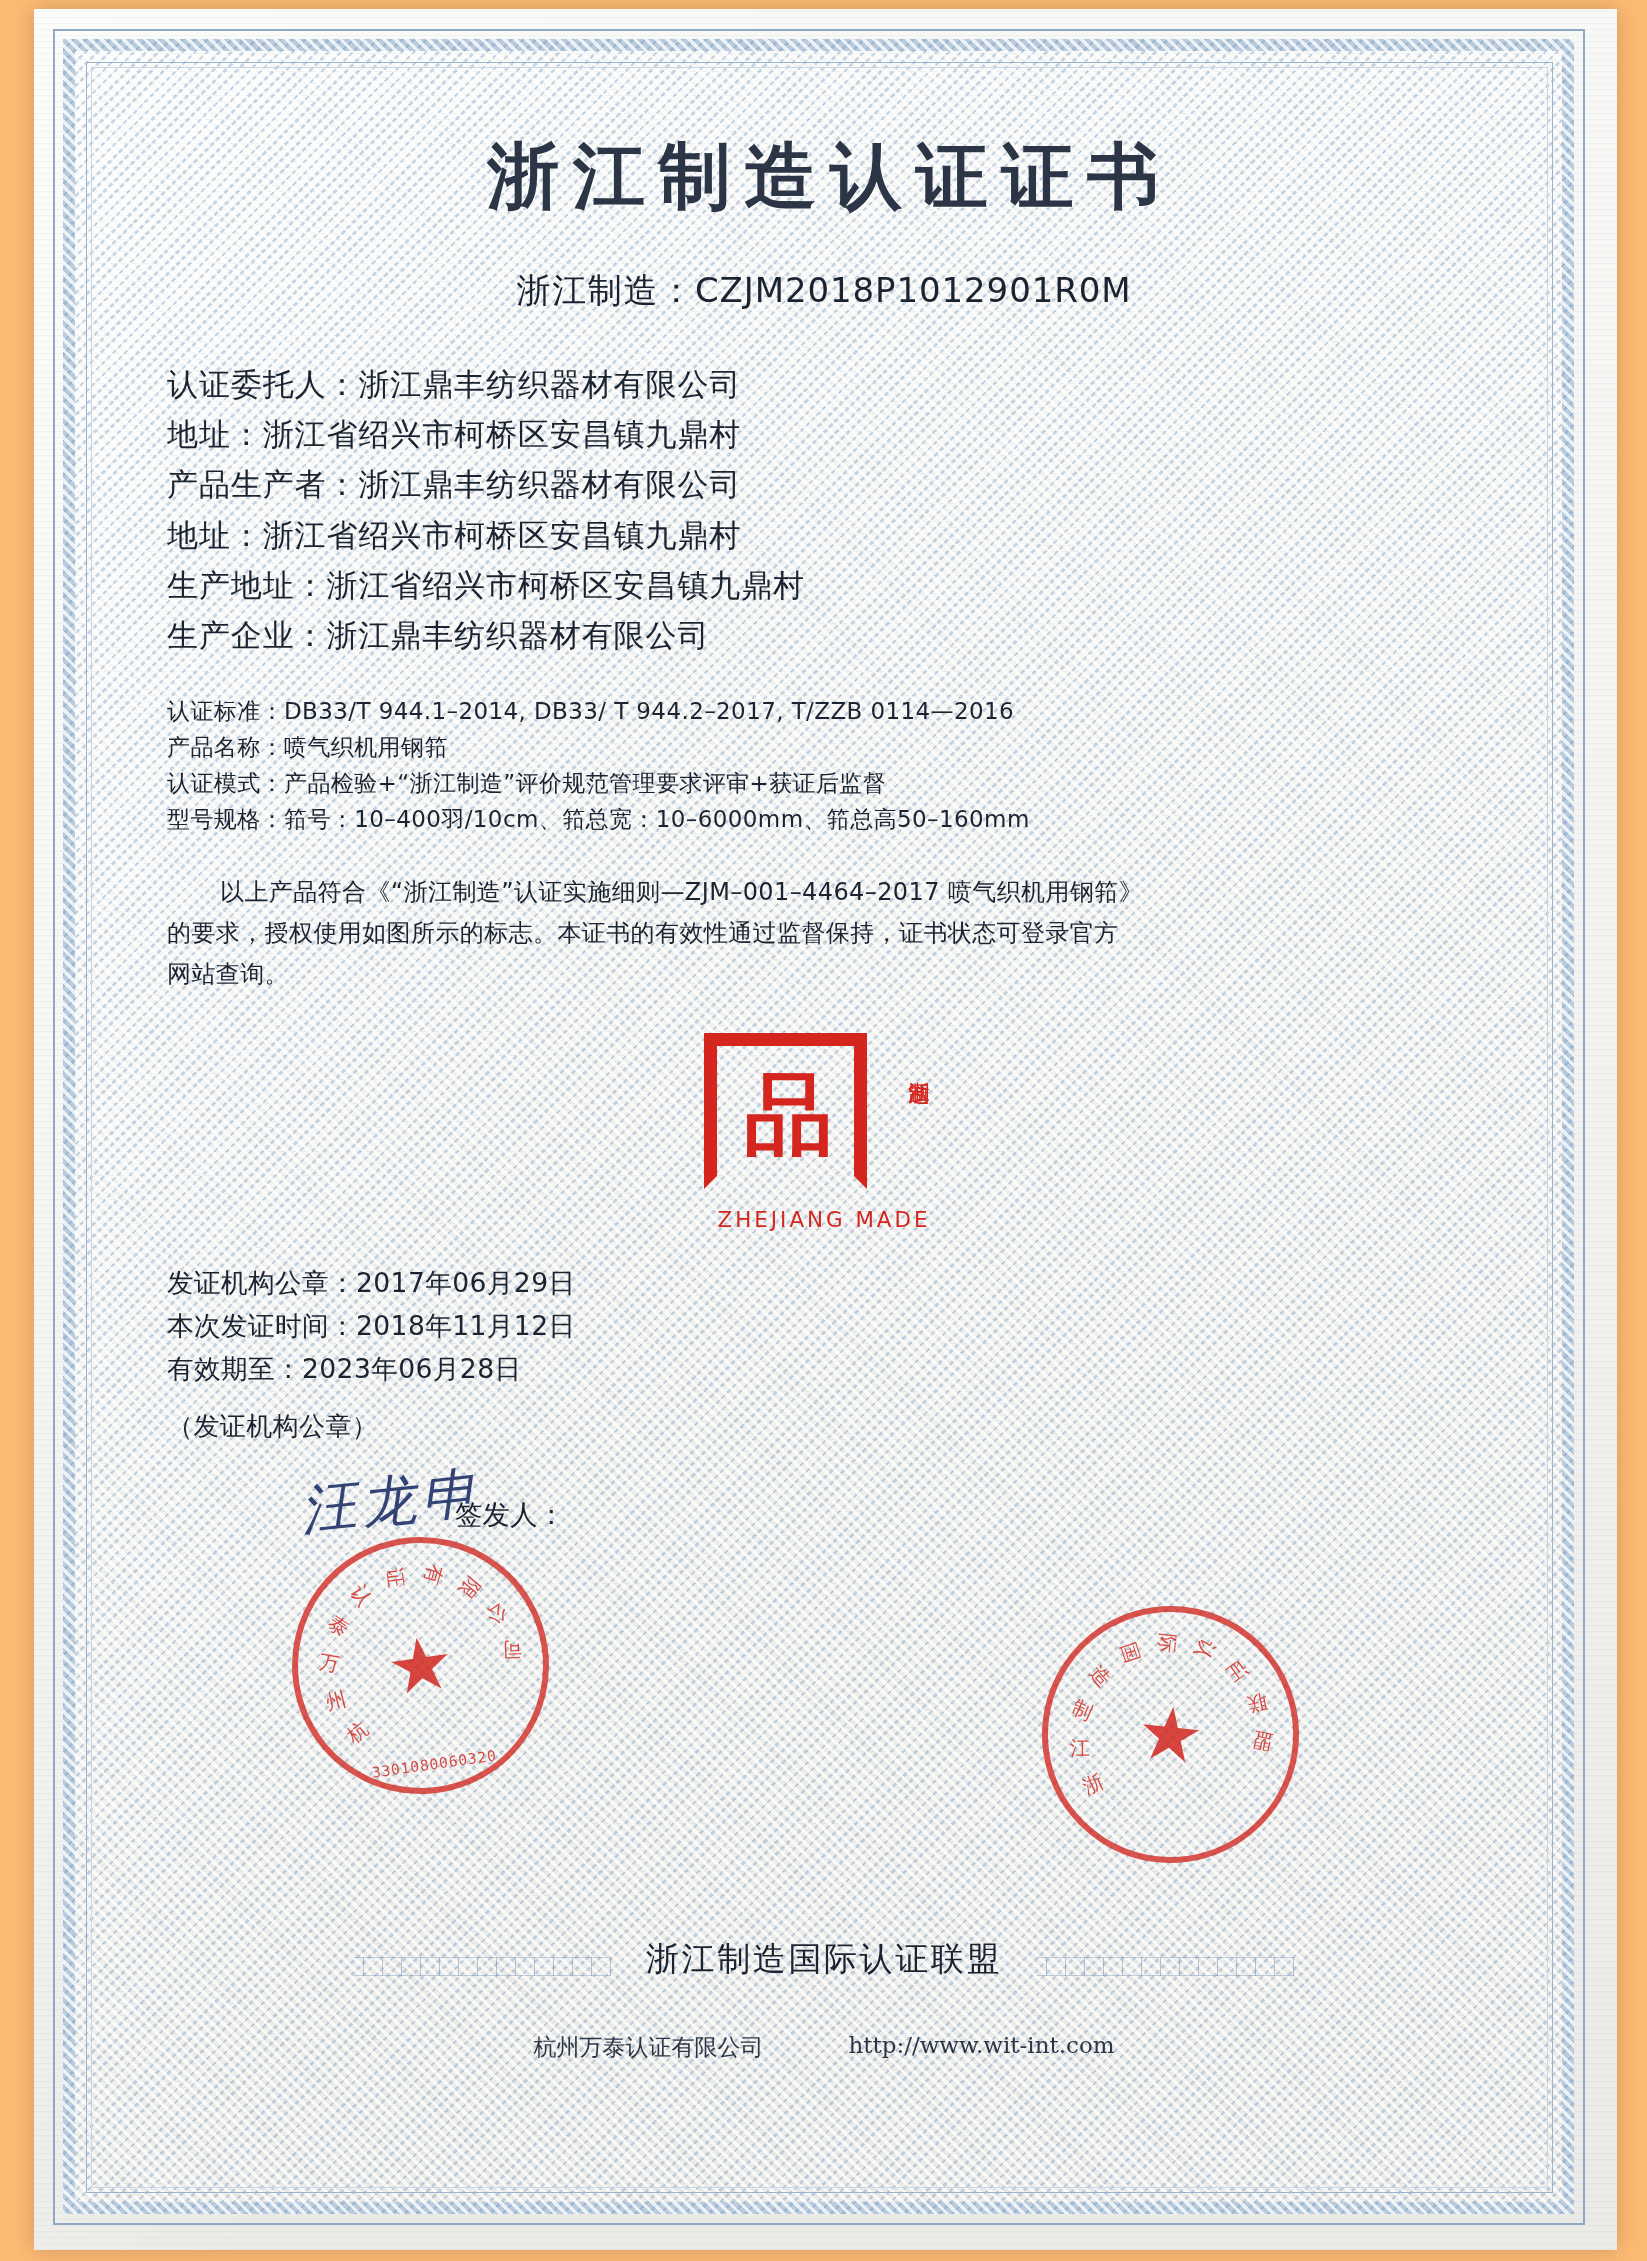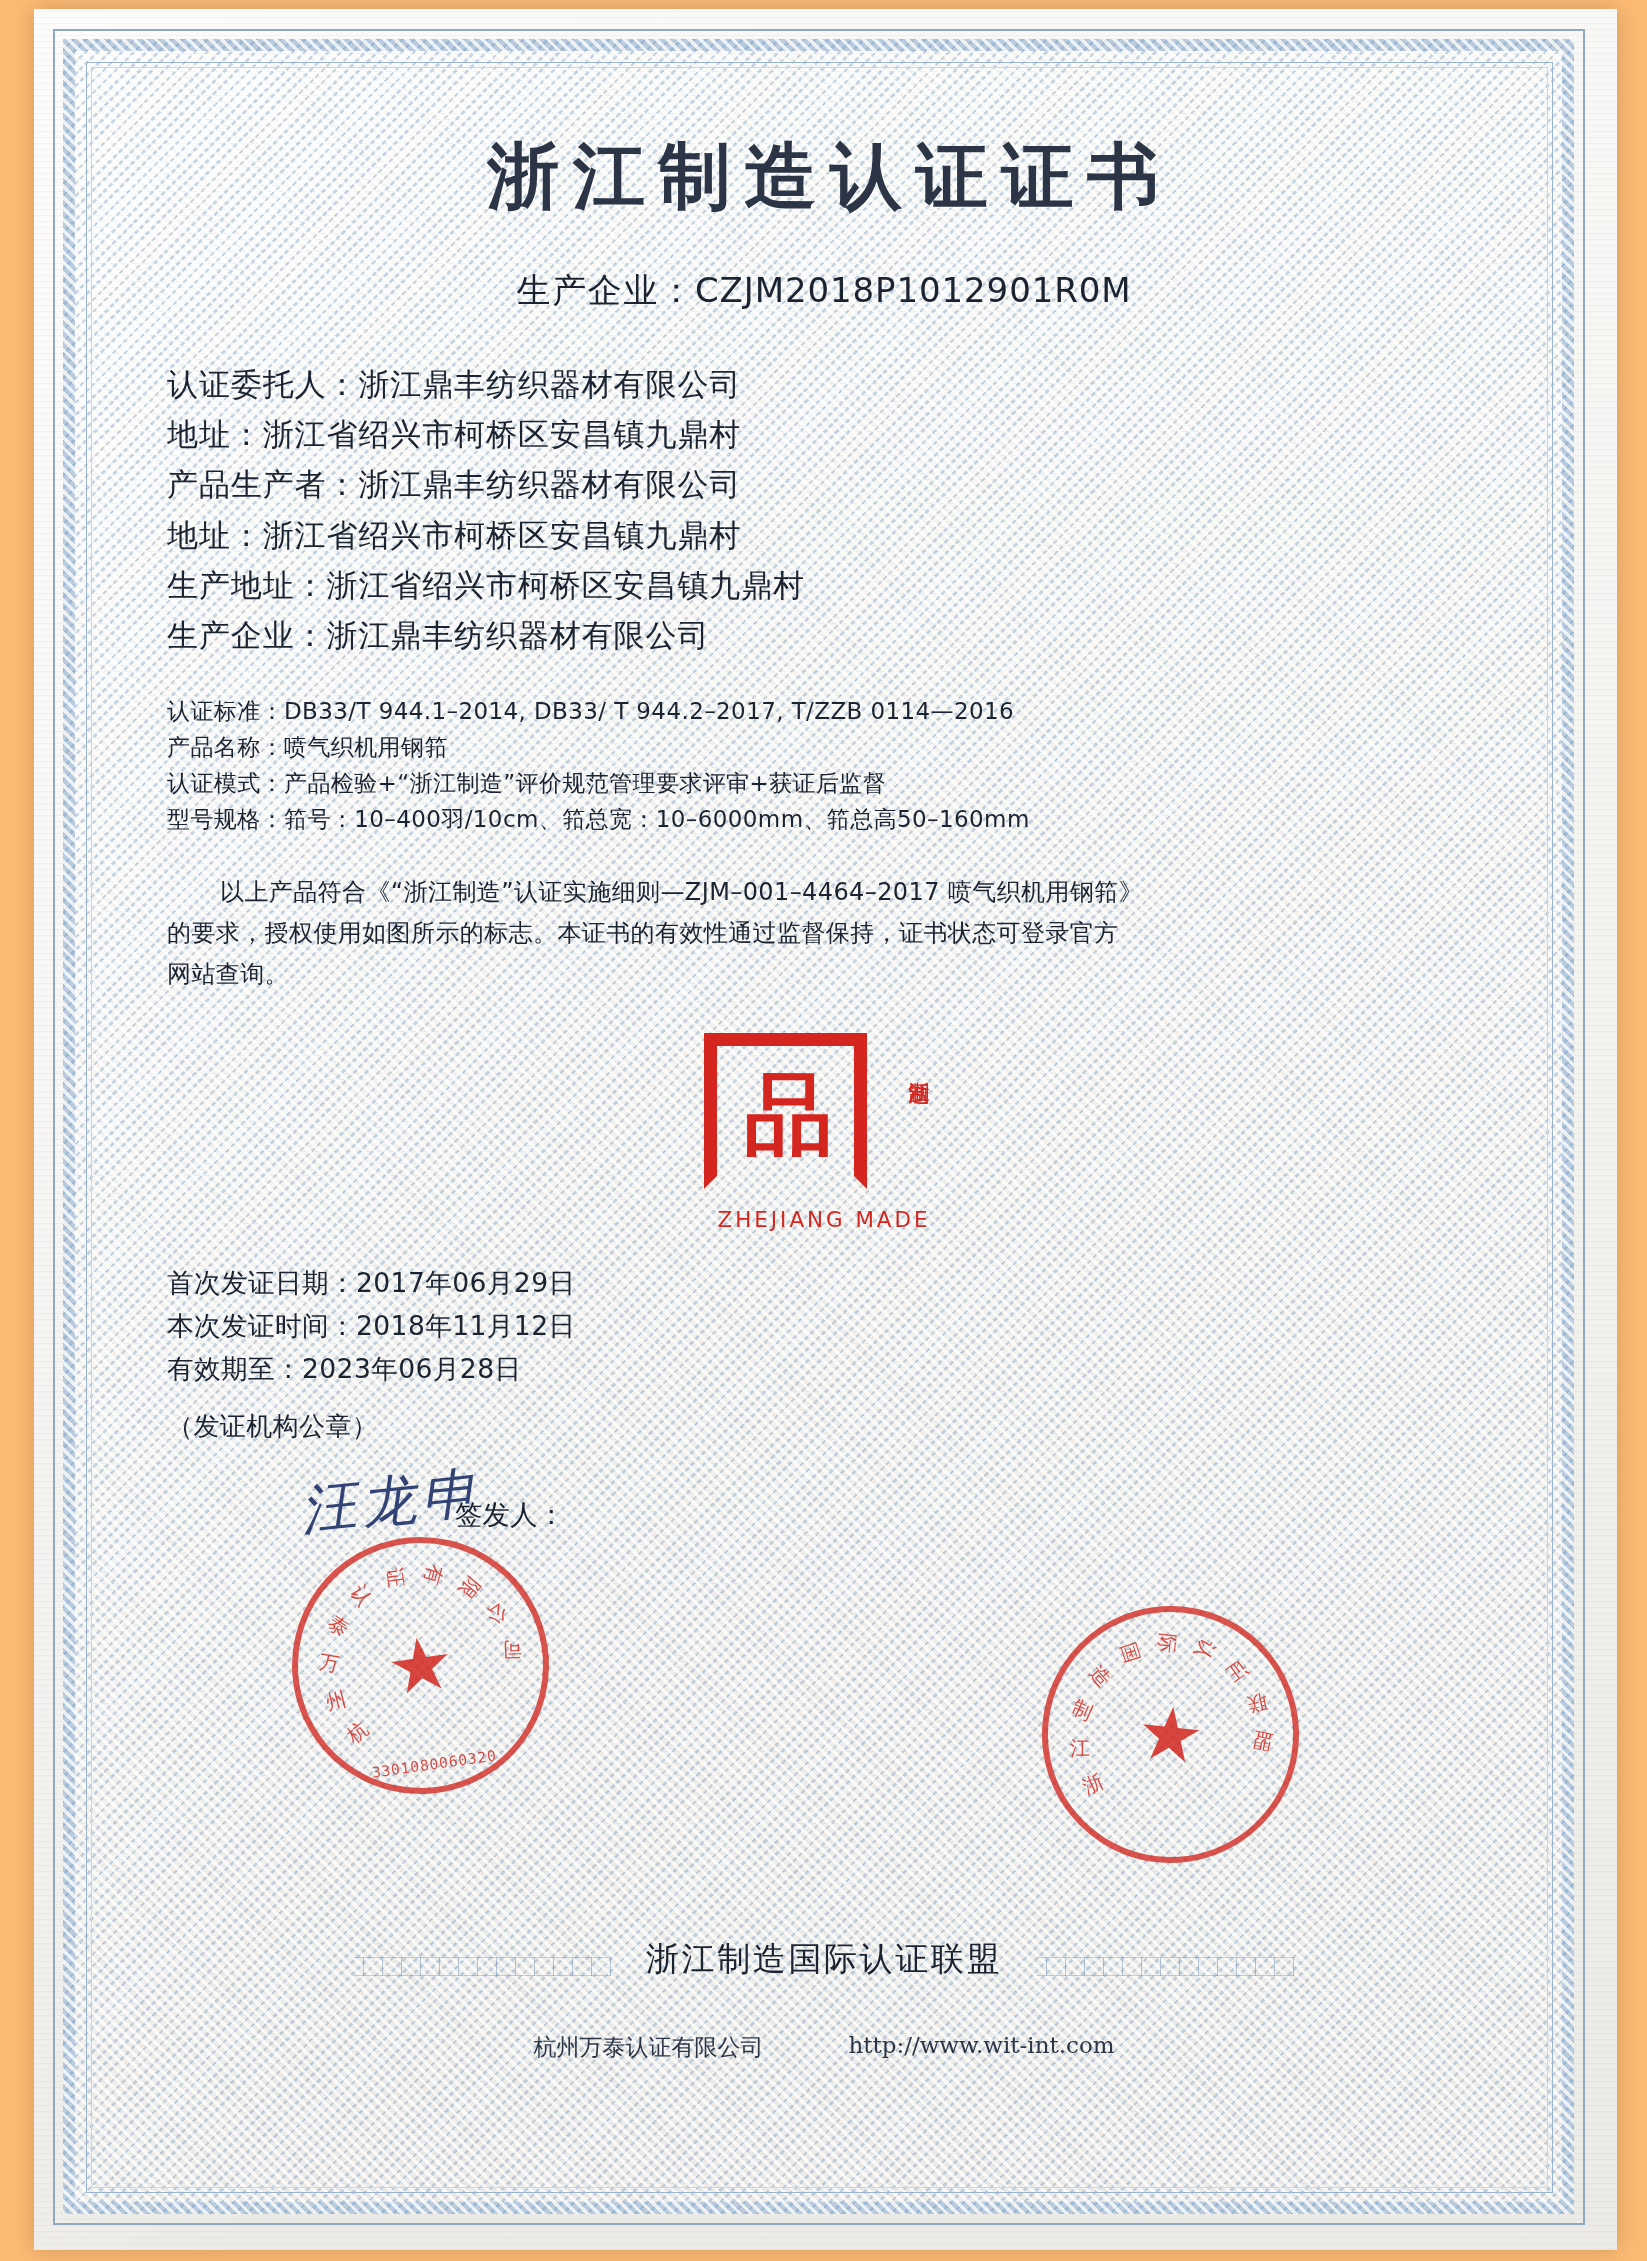--- a/index.html
+++ b/index.html
@@ -264,21 +264,21 @@
   <div class="border-outer"></div>
   <div class="border-band"></div>
   <div class="border-inner"></div>
   <div class="border-inner2"></div>
 
   <div class="content">
 
     <div class="title">浙江制造认证证书</div>
 
     <div class="cert-no">
-      <span>生产企业：</span><span class="num">CZJM2018P1012901R0M</span>
+      <span>浙江制造：</span><span class="num">CZJM2018P1012901R0M</span>
     </div>
 
     <div class="block-a">
       <div class="row">认证委托人：浙江鼎丰纺织器材有限公司</div>
       <div class="row">地址：浙江省绍兴市柯桥区安昌镇九鼎村</div>
       <div class="row">产品生产者：浙江鼎丰纺织器材有限公司</div>
       <div class="row">地址：浙江省绍兴市柯桥区安昌镇九鼎村</div>
       <div class="row">生产地址：浙江省绍兴市柯桥区安昌镇九鼎村</div>
       <div class="row">生产企业：浙江鼎丰纺织器材有限公司</div>
     </div>
@@ -300,21 +300,21 @@
       <div class="logo">
         <div class="frame"></div>
         <div class="frame2"></div>
         <div class="seal">品</div>
         <div class="zj">浙江制造</div>
         <div class="en">ZHEJIANG MADE</div>
       </div>
     </div>
 
     <div class="dates">
-      <div>首次发证日期：2017年06月29日</div>
+      <div>发证机构公章：2017年06月29日</div>
       <div>本次发证时间：2018年11月12日</div>
       <div>有效期至：2023年06月28日</div>
       <div class="small" style="margin-top:15.4px">（发证机构公章）</div>
     </div>
 
     <div class="signer">
       <span>签发人：</span>
       <span class="sig-ink">汪龙申</span>
     </div>
   </div>

